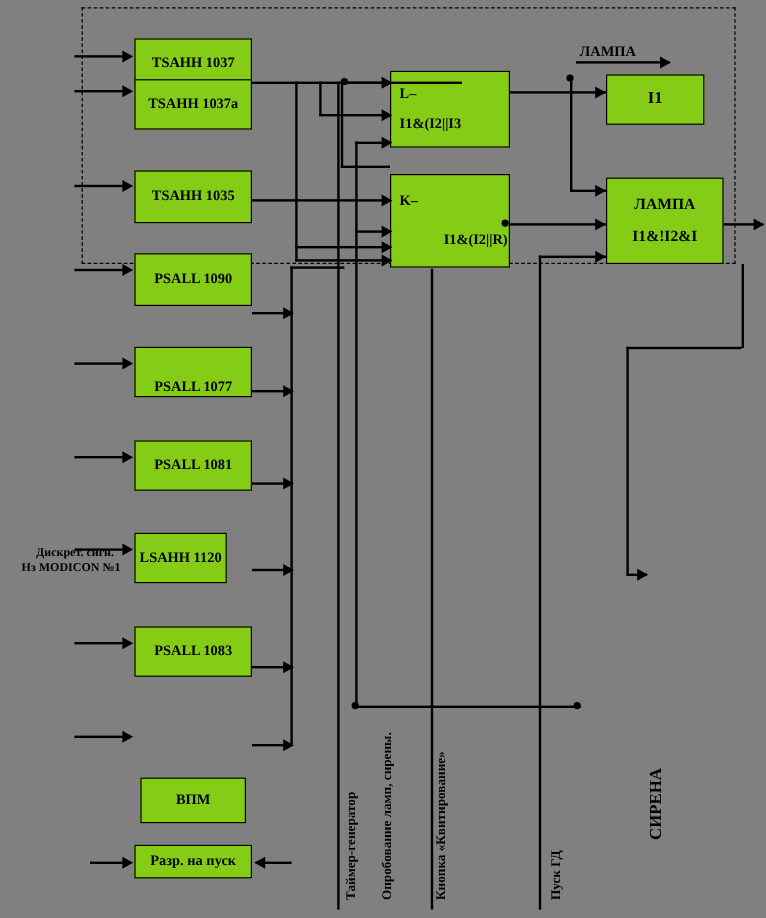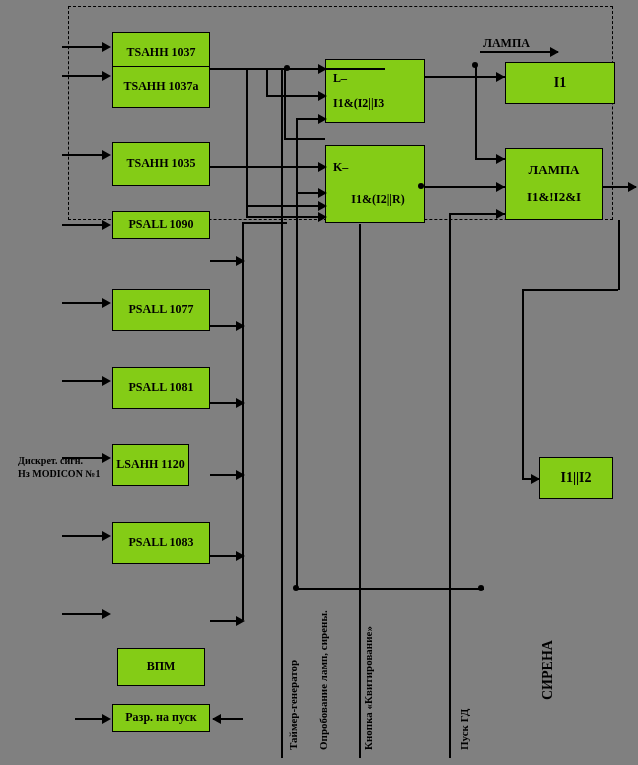--- a/index.html
+++ b/index.html
@@ -115,25 +115,25 @@
   </div>
 
   <div class="box" style="left:112px;top:66px;width:98px;height:42px;">
     <span>TSAHH 1037a</span>
   </div>
 
   <div class="box" style="left:112px;top:142px;width:98px;height:44px;">
     <span>TSAHH 1035</span>
   </div>
 
-  <div class="box" style="left:112px;top:211px;width:98px;height:28px;">
+  <div class="box" style="left:112px;top:211px;width:98px;height:44px;">
     <span>PSALL  1090</span>
   </div>
 
-  <div class="box" style="left:112px;top:289px;width:98px;height:42px;">
+  <div class="box" style="left:112px;top:289px;width:98px;height:42px;align-items:flex-end;">
     <span>PSALL  1077</span>
   </div>
 
   <div class="box" style="left:112px;top:367px;width:98px;height:42px;">
     <span>PSALL  1081</span>
   </div>
 
   <div class="box" style="left:112px;top:444px;width:77px;height:42px;">
     <span>LSAHH 1120</span>
   </div>
@@ -151,39 +151,36 @@
     <span>ВПМ</span>
   </div>
 
   <div class="box two-line" style="left:325px;top:59px;width:100px;height:64px;padding:6px 4px;">
     <span class="l1 left-pad" style="text-align:left;padding-left:6px;">L–</span>
     <span class="l2" style="text-align:left;padding-left:6px;">I1&amp;(I2||I3</span>
   </div>
 
   <div class="box two-line" style="left:325px;top:145px;width:100px;height:78px;padding:6px 4px;">
     <span class="l1" style="text-align:left;padding-left:6px;">K–</span>
-    <span class="l2" style="text-align:center;padding-left:6px;">I1&amp;(I2||R)</span>
-  </div>
-
-  <div class="box" style="left:505px;top:62px;width:110px;height:42px;font-size:14px;">
+    <span class="l2" style="text-align:right;padding-left:6px;">I1&amp;(I2||R)</span>
+  </div>
+
+  <div class="box" style="left:505px;top:62px;width:82px;height:42px;font-size:14px;">
     <span>I1</span>
   </div>
 
   <div class="box two-line" style="left:505px;top:148px;width:98px;height:72px;padding:8px 4px;font-size:13px;">
     <span class="l1">ЛАМПА</span>
     <span class="l2">I1&amp;!I2&amp;I</span>
   </div>
 
-  <div class="box" style="left:539px;top:457px;width:74px;height:42px;font-size:14px;">
-    <span>I1||I2</span>
-  </div>
 
   <div class="lbl" style="left:483px;top:36px;">ЛАМПА</div>
 
-  <div class="lbl-sm" style="left:18px;top:455px;">Дискрет. сигн.</div>
+  <div class="lbl-sm" style="left:30px;top:455px;">Дискрет. сигн.</div>
   <div class="lbl-sm" style="left:18px;top:468px;">Нз MODICON №1</div>
 
   <div class="vlbl" style="left:287px;top:750px;">Таймер-генератор</div>
   <div class="vlbl" style="left:317px;top:750px;">Опробование ламп, сирены.</div>
   <div class="vlbl" style="left:362px;top:750px;">Кнопка «Квитирование»</div>
   <div class="vlbl" style="left:458px;top:750px;">Пуск ГД</div>
   <div class="vlbl-big" style="left:540px;top:700px;">СИРЕНА</div>
 
   <div class="h-line" style="left:62px;top:46px;width:42px;"></div>
   <div class="arrow-r" style="left:102px;top:42px;"></div>

